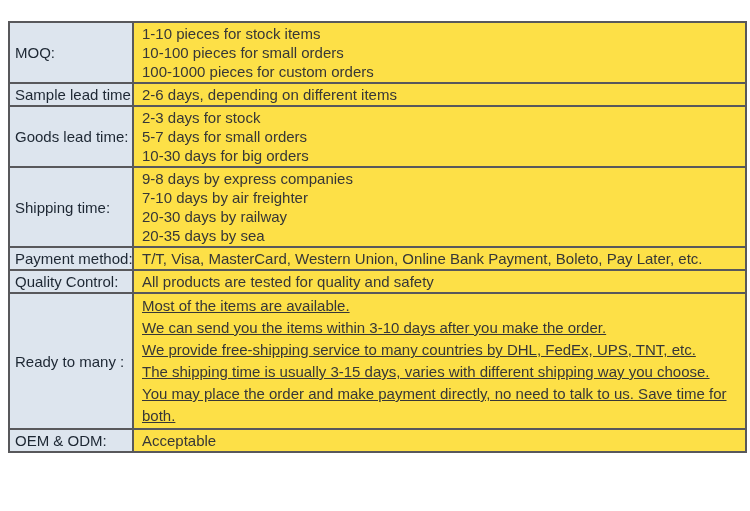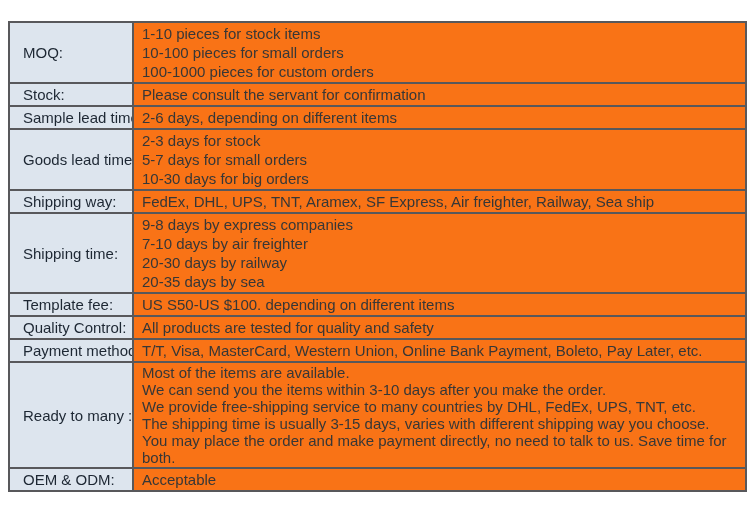--- a/index.html
+++ b/index.html
@@ -35,86 +35,74 @@
   .info-table th, .info-table td {
     border: 2px solid var(--border);
     font-size: 15px;
     font-weight: 400;
     text-align: left;
     vertical-align: middle;
   }
   .info-table th {
     background: var(--header-bg);
     color: var(--label-text);
-    padding: 1px 3px 1px 13px;
+    padding: 1px 3px 1px 5px;
     line-height: 19px;
     white-space: nowrap;
     overflow: hidden;
   }
   .info-table td {
-    background: #f97316;
+    background: #fde047;
     color: var(--value-text);
     padding: 1px 8px;
     line-height: 19px;
     white-space: pre-line;
   }
-  tr.tight td { line-height: 17px; }
+  tr.tight td { line-height: 22px; text-decoration: underline; }
 </style>
 </head>
 <body>
 
 <div class="table-wrap">
   <table class="info-table">
     <colgroup>
         <col class="c-label">
         <col class="c-value">
       </colgroup>
     <tbody>
       <tr>
         <th>MOQ:</th>
         <td>1-10 pieces for stock items
 10-100 pieces for small orders
 100-1000 pieces for custom orders</td>
       </tr>
       <tr>
-        <th>Stock:</th>
-        <td>Please consult the servant for confirmation</td>
-      </tr>
-      <tr>
         <th>Sample lead time:</th>
         <td>2-6 days, depending on different items</td>
       </tr>
       <tr>
         <th>Goods lead time:</th>
         <td>2-3 days for stock
 5-7 days for small orders
 10-30 days for big orders</td>
       </tr>
       <tr>
-        <th>Shipping way:</th>
-        <td>FedEx, DHL, UPS, TNT, Aramex, SF Express, Air freighter, Railway, Sea ship</td>
-      </tr>
-      <tr>
         <th>Shipping time:</th>
         <td>9-8 days by express companies
 7-10 days by air freighter
 20-30 days by railway
 20-35 days by sea</td>
       </tr>
       <tr>
-        <th>Template fee:</th>
-        <td>US S50-US $100. depending on different items</td>
+        <th>Payment method:</th>
+        <td>T/T, Visa, MasterCard, Western Union, Online Bank Payment, Boleto, Pay Later, etc.</td>
       </tr>
       <tr>
         <th>Quality Control:</th>
         <td>All products are tested for quality and safety</td>
-      </tr>
-      <tr>
-        <th>Payment method:</th>
-        <td>T/T, Visa, MasterCard, Western Union, Online Bank Payment, Boleto, Pay Later, etc.</td>
       </tr>
       <tr class="tight">
         <th>Ready to many :</th>
         <td>Most of the items are available.
 We can send you the items within 3-10 days after you make the order.
 We provide free-shipping service to many countries by DHL, FedEx, UPS, TNT, etc.
 The shipping time is usually 3-15 days, varies with different shipping way you choose.
 You may place the order and make payment directly, no need to talk to us. Save time for both.</td>
       </tr>
       <tr>

